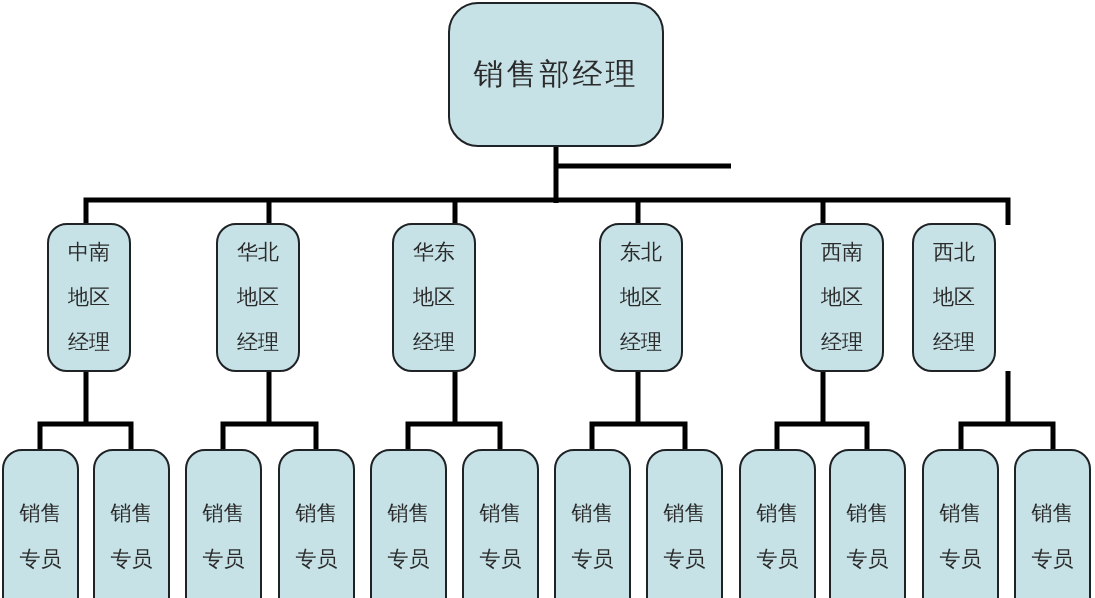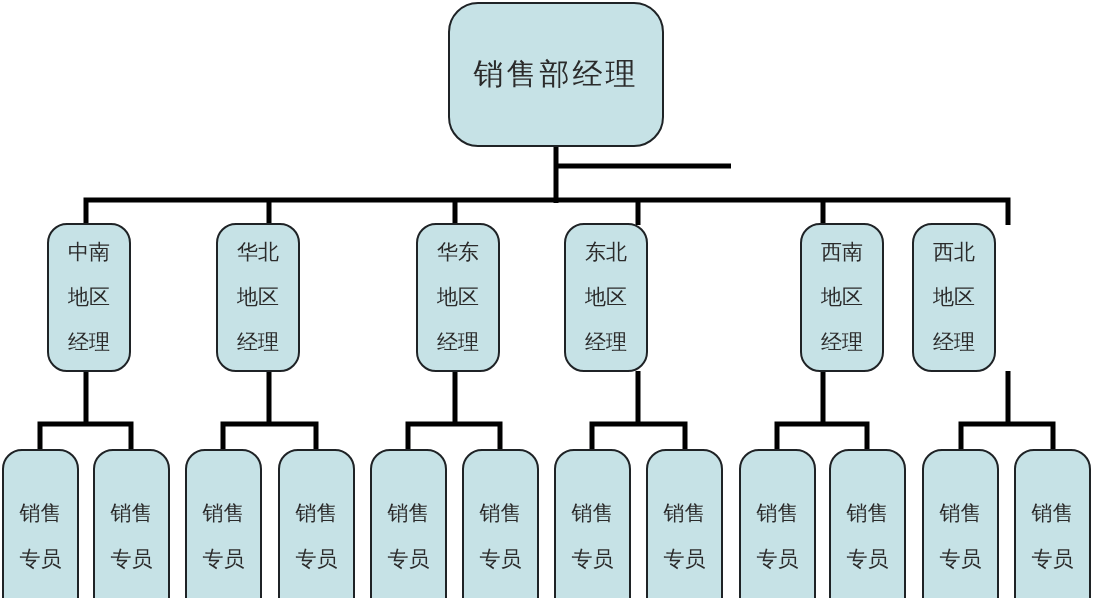--- a/index.html
+++ b/index.html
@@ -99,26 +99,26 @@
   <div class="node mgr" style="left:47px">
     <span class="ln">中南</span>
     <span class="ln">地区</span>
     <span class="ln">经理</span>
   </div>
   <div class="node mgr" style="left:216px">
     <span class="ln">华北</span>
     <span class="ln">地区</span>
     <span class="ln">经理</span>
   </div>
-  <div class="node mgr" style="left:416px">
+  <div class="node mgr" style="left:392px">
     <span class="ln">华东</span>
     <span class="ln">地区</span>
     <span class="ln">经理</span>
   </div>
-  <div class="node mgr" style="left:564px">
+  <div class="node mgr" style="left:599px">
     <span class="ln">东北</span>
     <span class="ln">地区</span>
     <span class="ln">经理</span>
   </div>
   <div class="node mgr" style="left:800px">
     <span class="ln">西南</span>
     <span class="ln">地区</span>
     <span class="ln">经理</span>
   </div>
   <div class="node mgr" style="left:912px">

